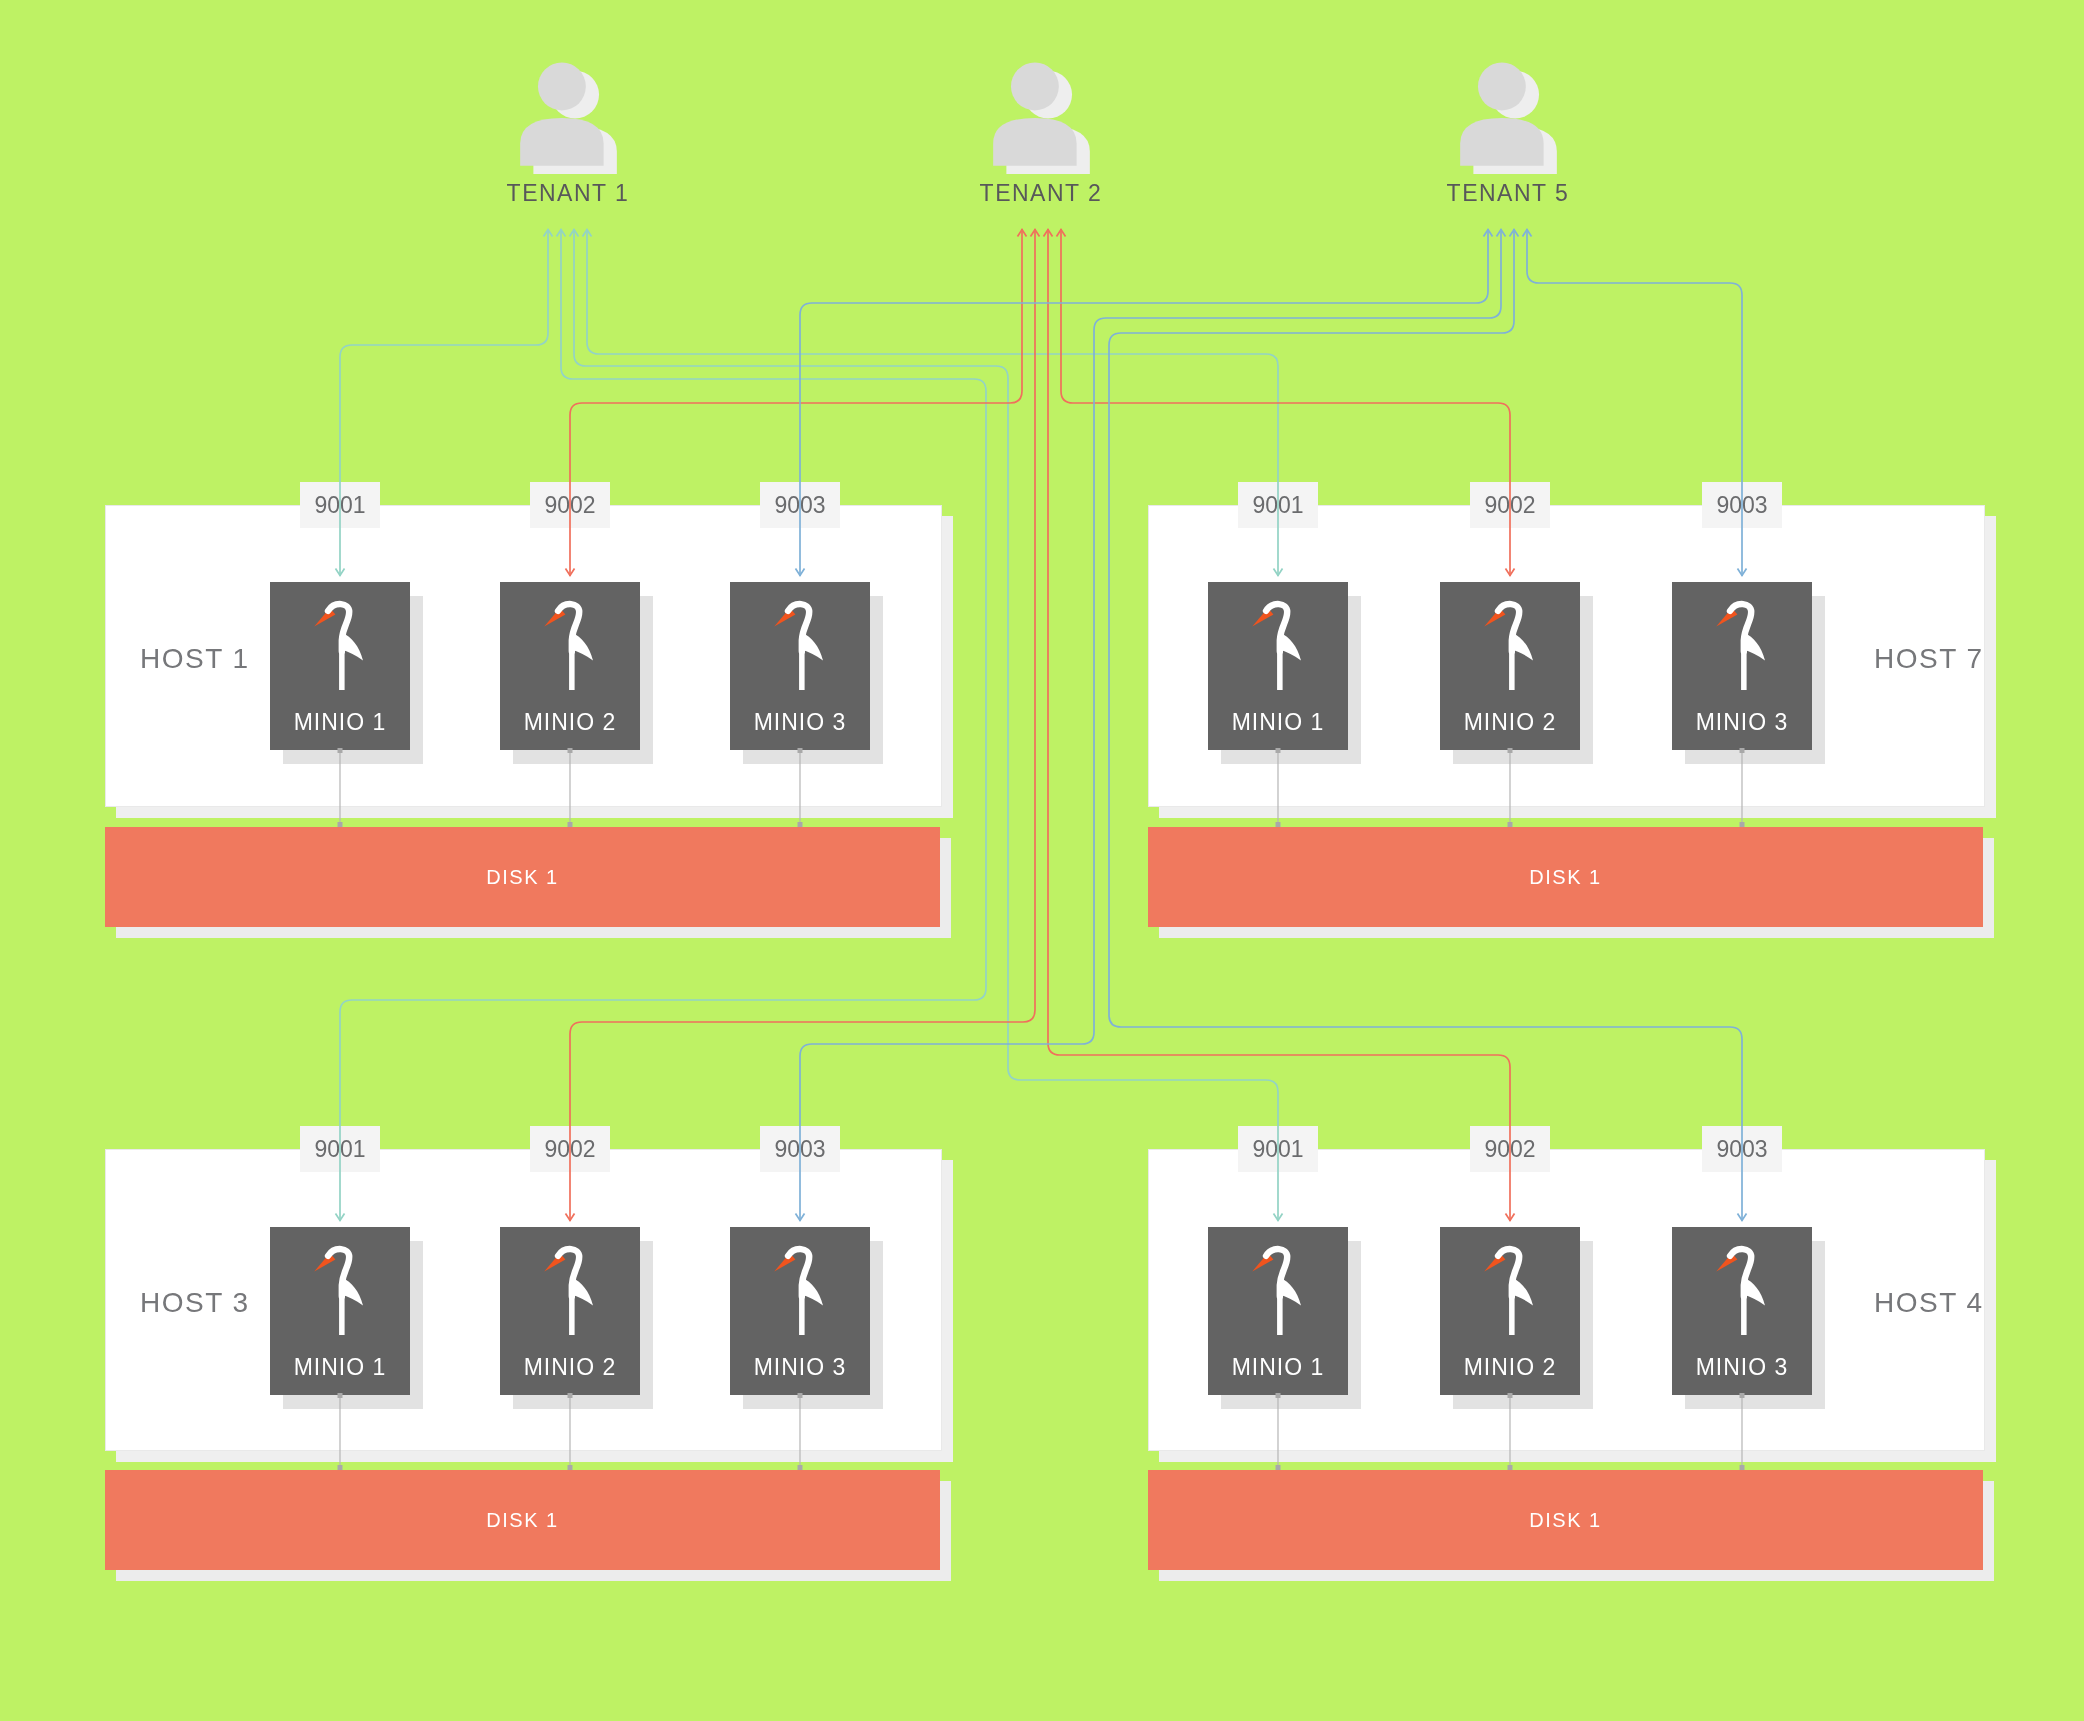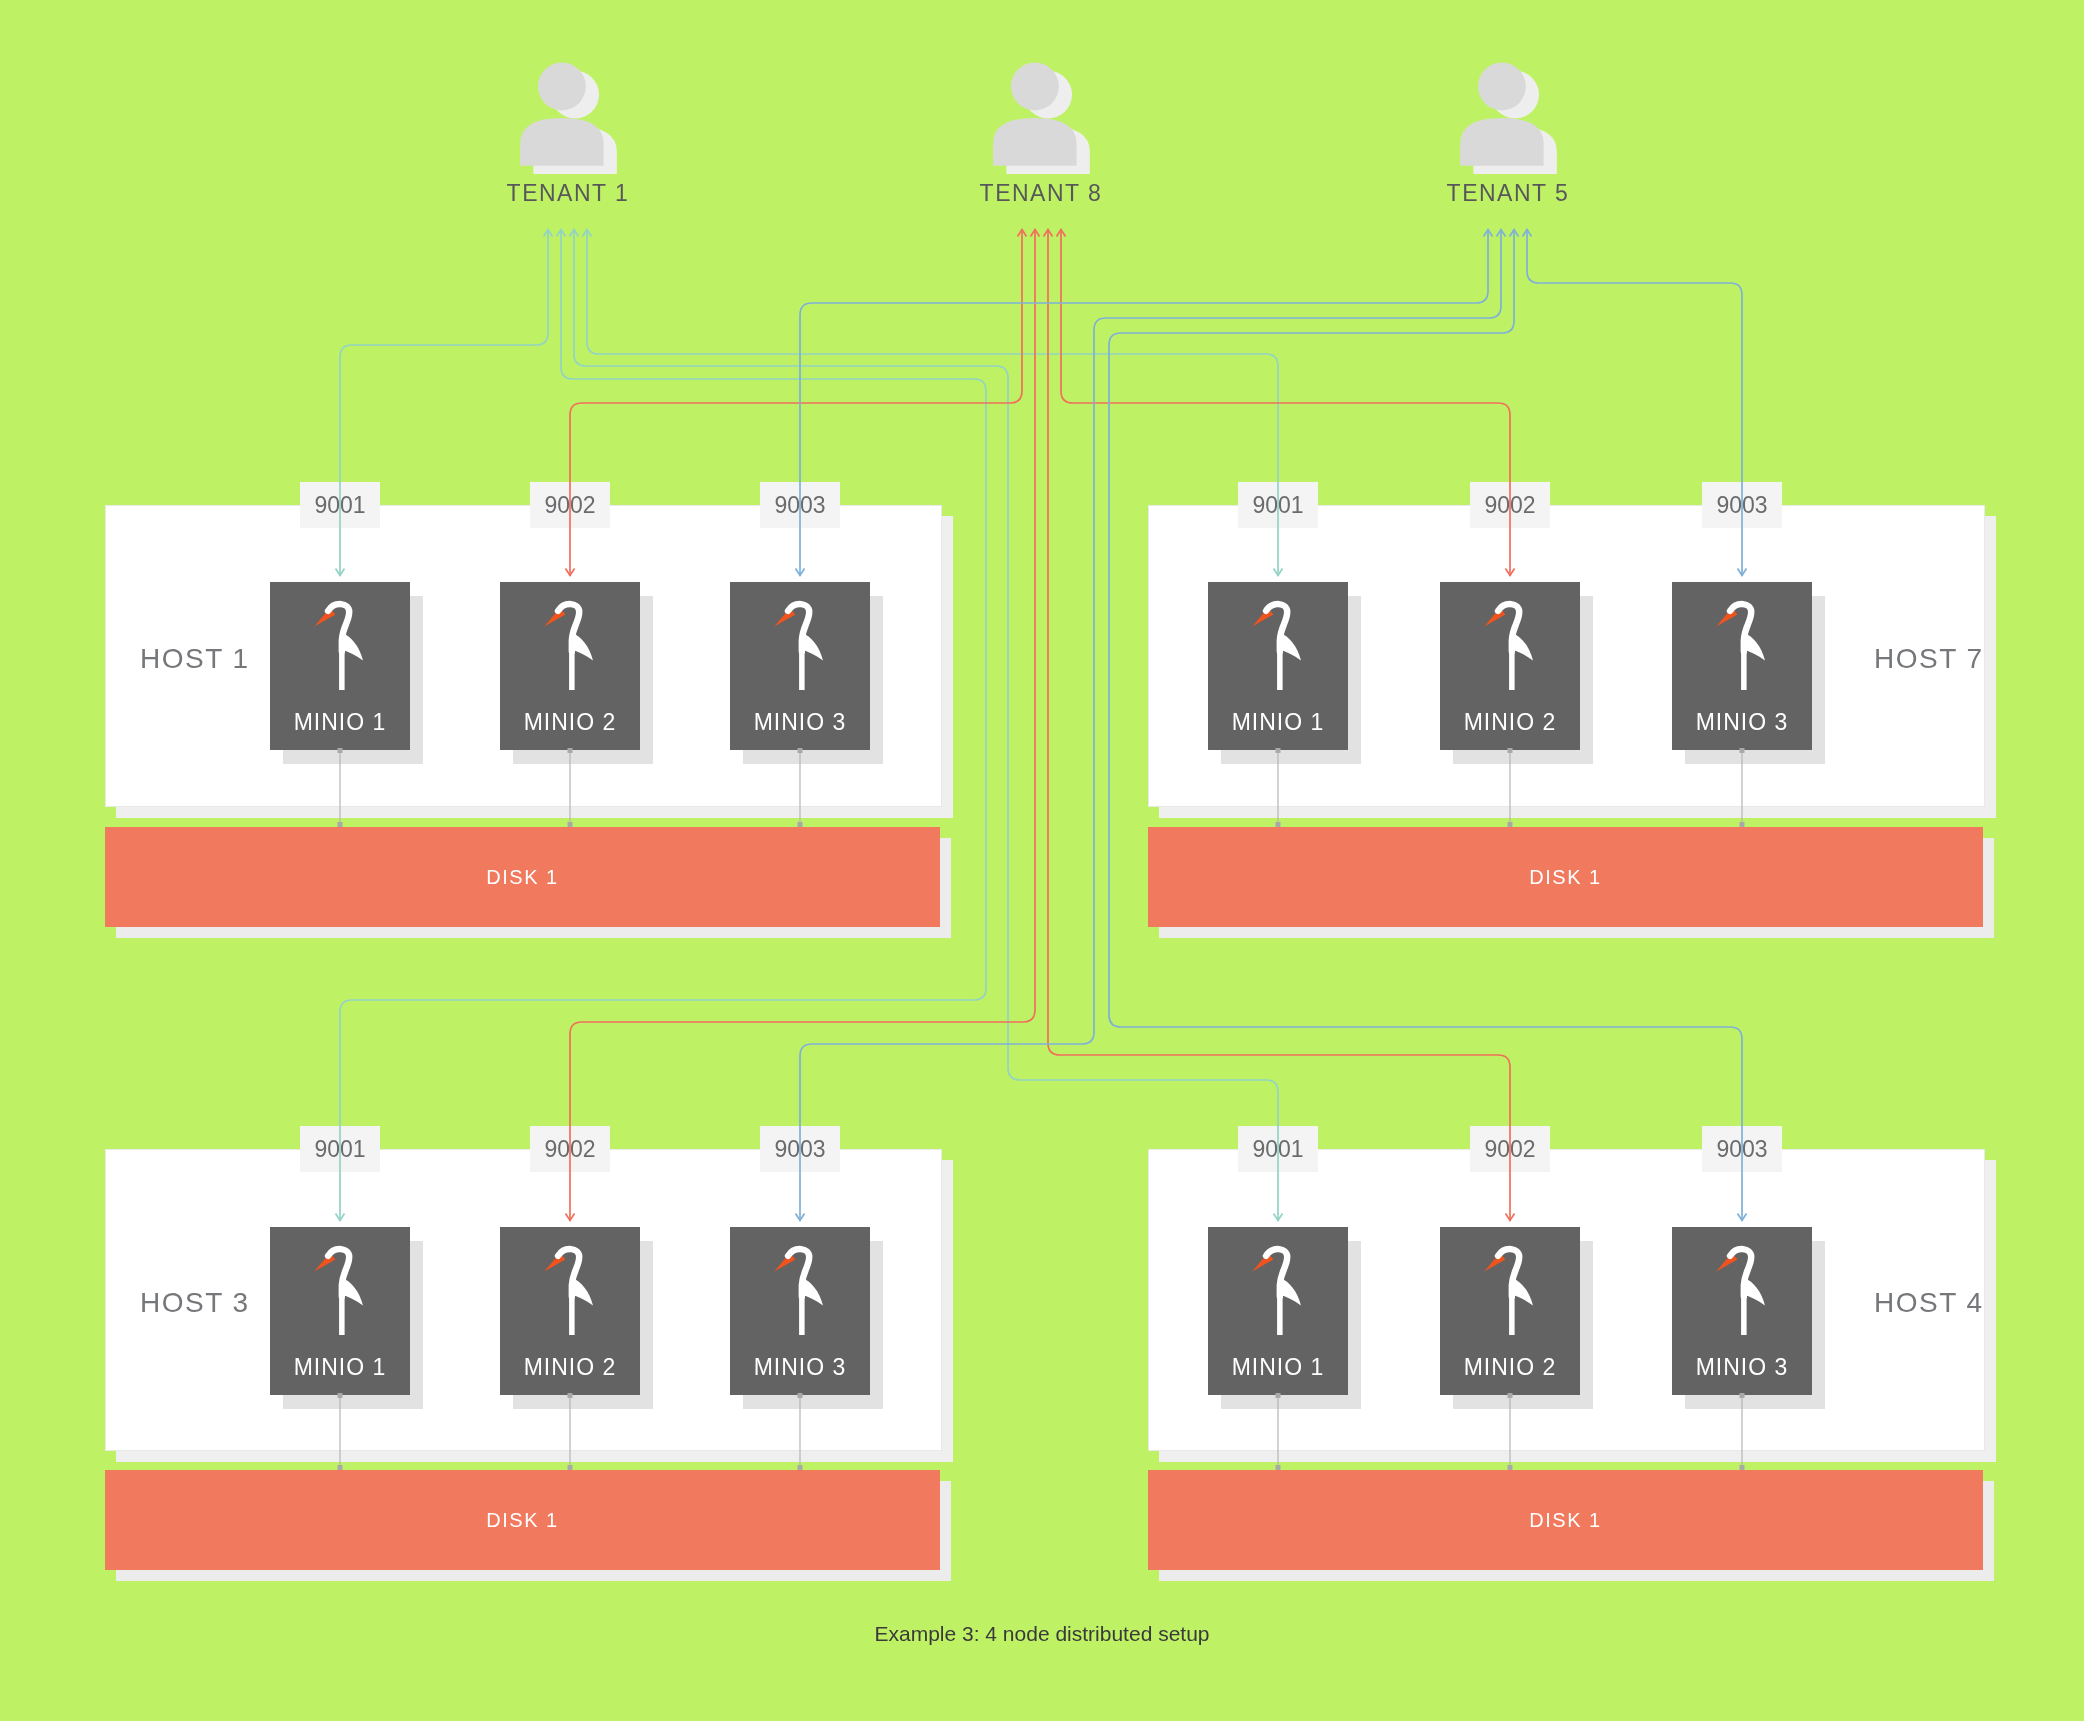--- a/index.html
+++ b/index.html
@@ -61,21 +61,21 @@
     <svg width="112" height="114" viewBox="0 0 110 112">
       <g fill="#eeeeee" transform="translate(13,8)">
         <circle cx="49" cy="26" r="23.5"></circle>
         <path d="M8,104 L8,82 Q8,57 49,57 Q90,57 90,82 L90,104 Z"></path>
       </g>
       <g fill="#d9d9d9">
         <circle cx="49" cy="26" r="23.5"></circle>
         <path d="M8,104 L8,82 Q8,57 49,57 Q90,57 90,82 L90,104 Z"></path>
       </g>
     </svg>
-    <div class="tlabel">TENANT 8</div>
+    <div class="tlabel">TENANT 2</div>
   </div>
 
   <div class="tenant" style="left:1508px; top:60px;">
     <svg width="112" height="114" viewBox="0 0 110 112">
       <g fill="#eeeeee" transform="translate(13,8)">
         <circle cx="49" cy="26" r="23.5"></circle>
         <path d="M8,104 L8,82 Q8,57 49,57 Q90,57 90,82 L90,104 Z"></path>
       </g>
       <g fill="#d9d9d9">
         <circle cx="49" cy="26" r="23.5"></circle>
@@ -218,21 +218,20 @@
         <rect x="29" y="56" width="6" height="44" fill="#ffffff"></rect>
       </svg>
     <div class="mlabel">MINIO 3</div>
   </div>
 
   <div class="disk" style="left:105px;  top:827px;  width:835px;">DISK 1</div>
   <div class="disk" style="left:1148px; top:827px;  width:835px;">DISK 1</div>
   <div class="disk" style="left:105px;  top:1470px; width:835px;">DISK 1</div>
   <div class="disk" style="left:1148px; top:1470px; width:835px;">DISK 1</div>
 
-  <div class="caption">Example 3: 4 node distributed setup</div>
 
   <svg class="overlay" width="2084" height="1721" viewBox="0 0 2084 1721">
     <defs>
       <marker id="arr-teal" viewBox="-9 -6 18 12" refX="0.5" refY="0" markerWidth="18" markerHeight="12" markerUnits="userSpaceOnUse" orient="auto-start-reverse">
         <path d="M-7,-4.5 L0,0 L-7,4.5" fill="none" class="l-teal"></path>
       </marker>
       <marker id="arr-red" viewBox="-9 -6 18 12" refX="0.5" refY="0" markerWidth="18" markerHeight="12" markerUnits="userSpaceOnUse" orient="auto-start-reverse">
         <path d="M-7,-4.5 L0,0 L-7,4.5" fill="none" class="l-red"></path>
       </marker>
       <marker id="arr-blue" viewBox="-9 -6 18 12" refX="0.5" refY="0" markerWidth="18" markerHeight="12" markerUnits="userSpaceOnUse" orient="auto-start-reverse">

